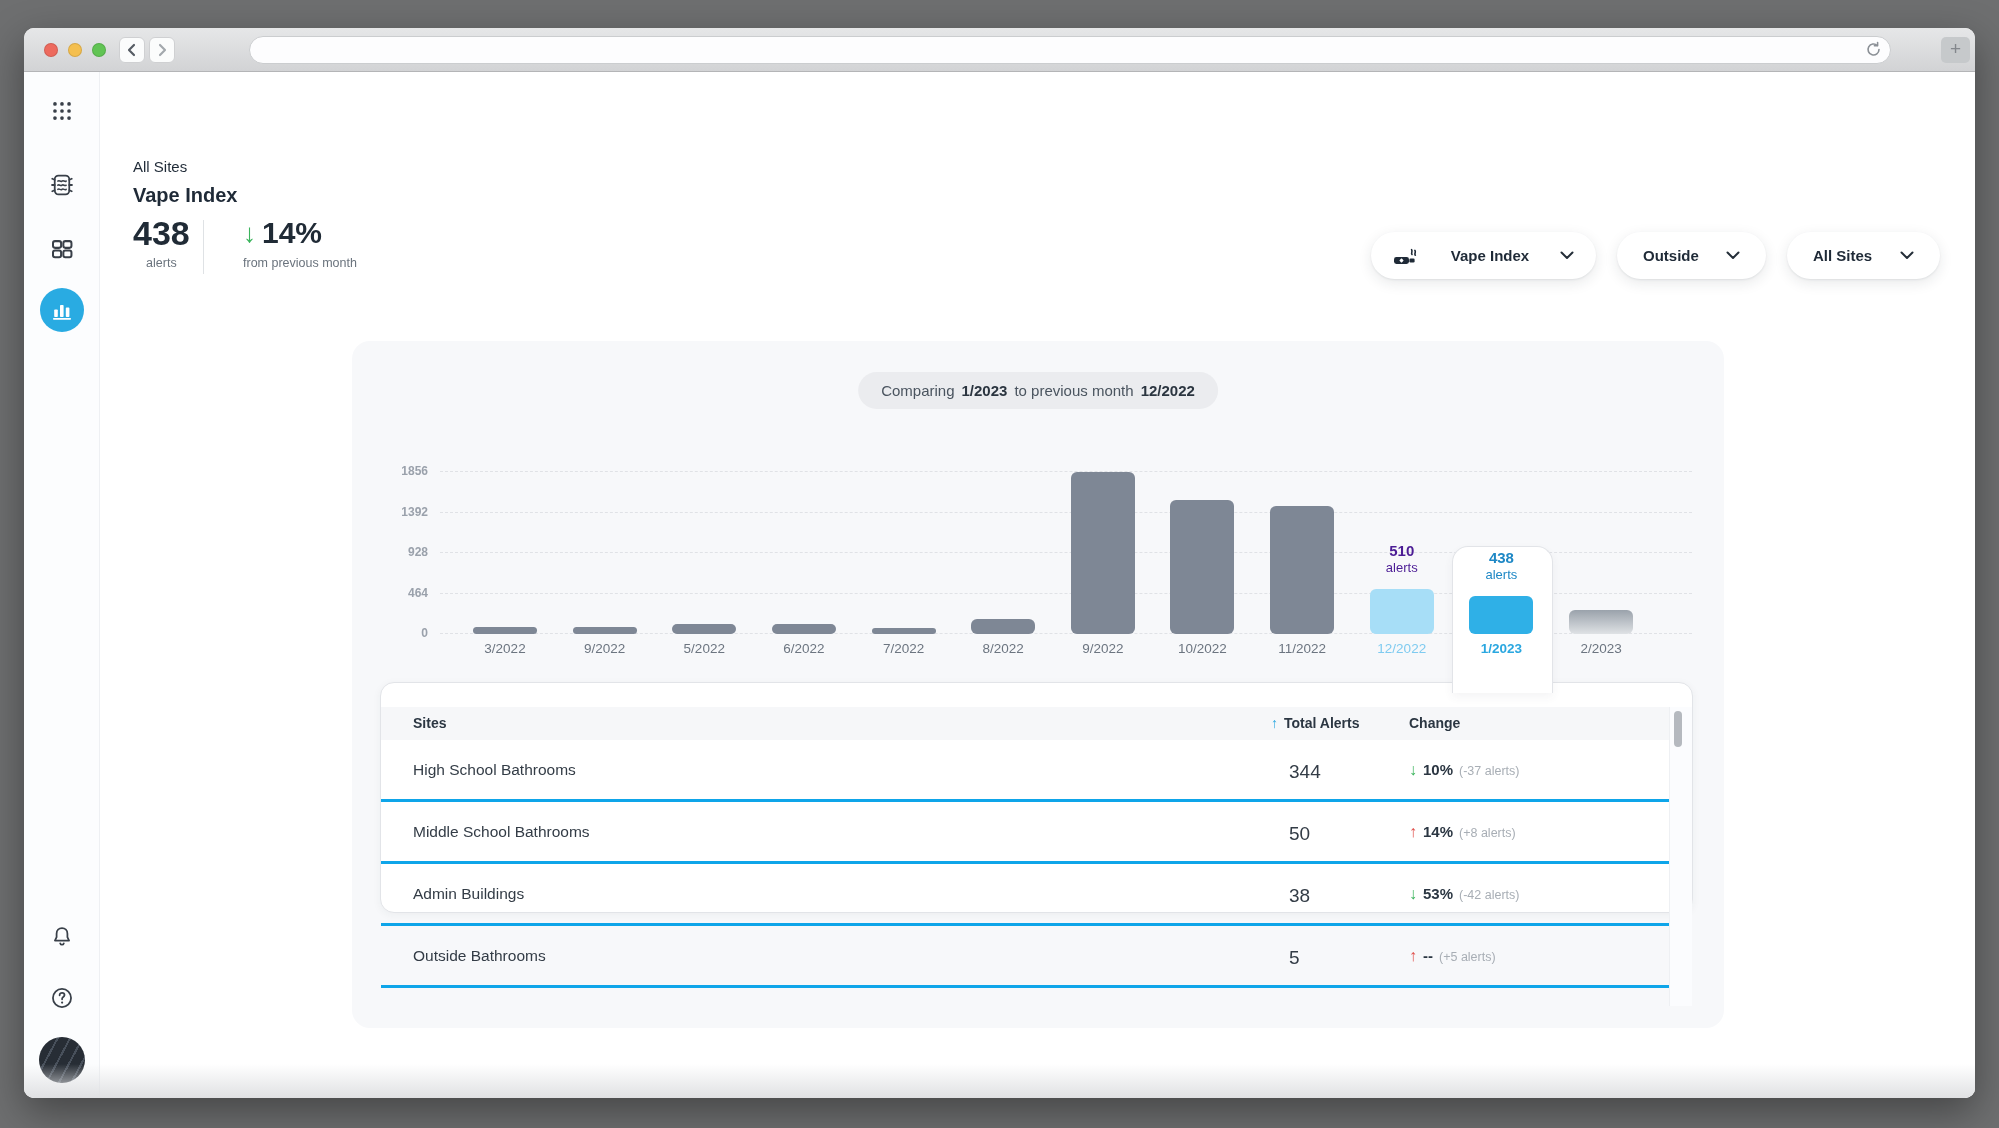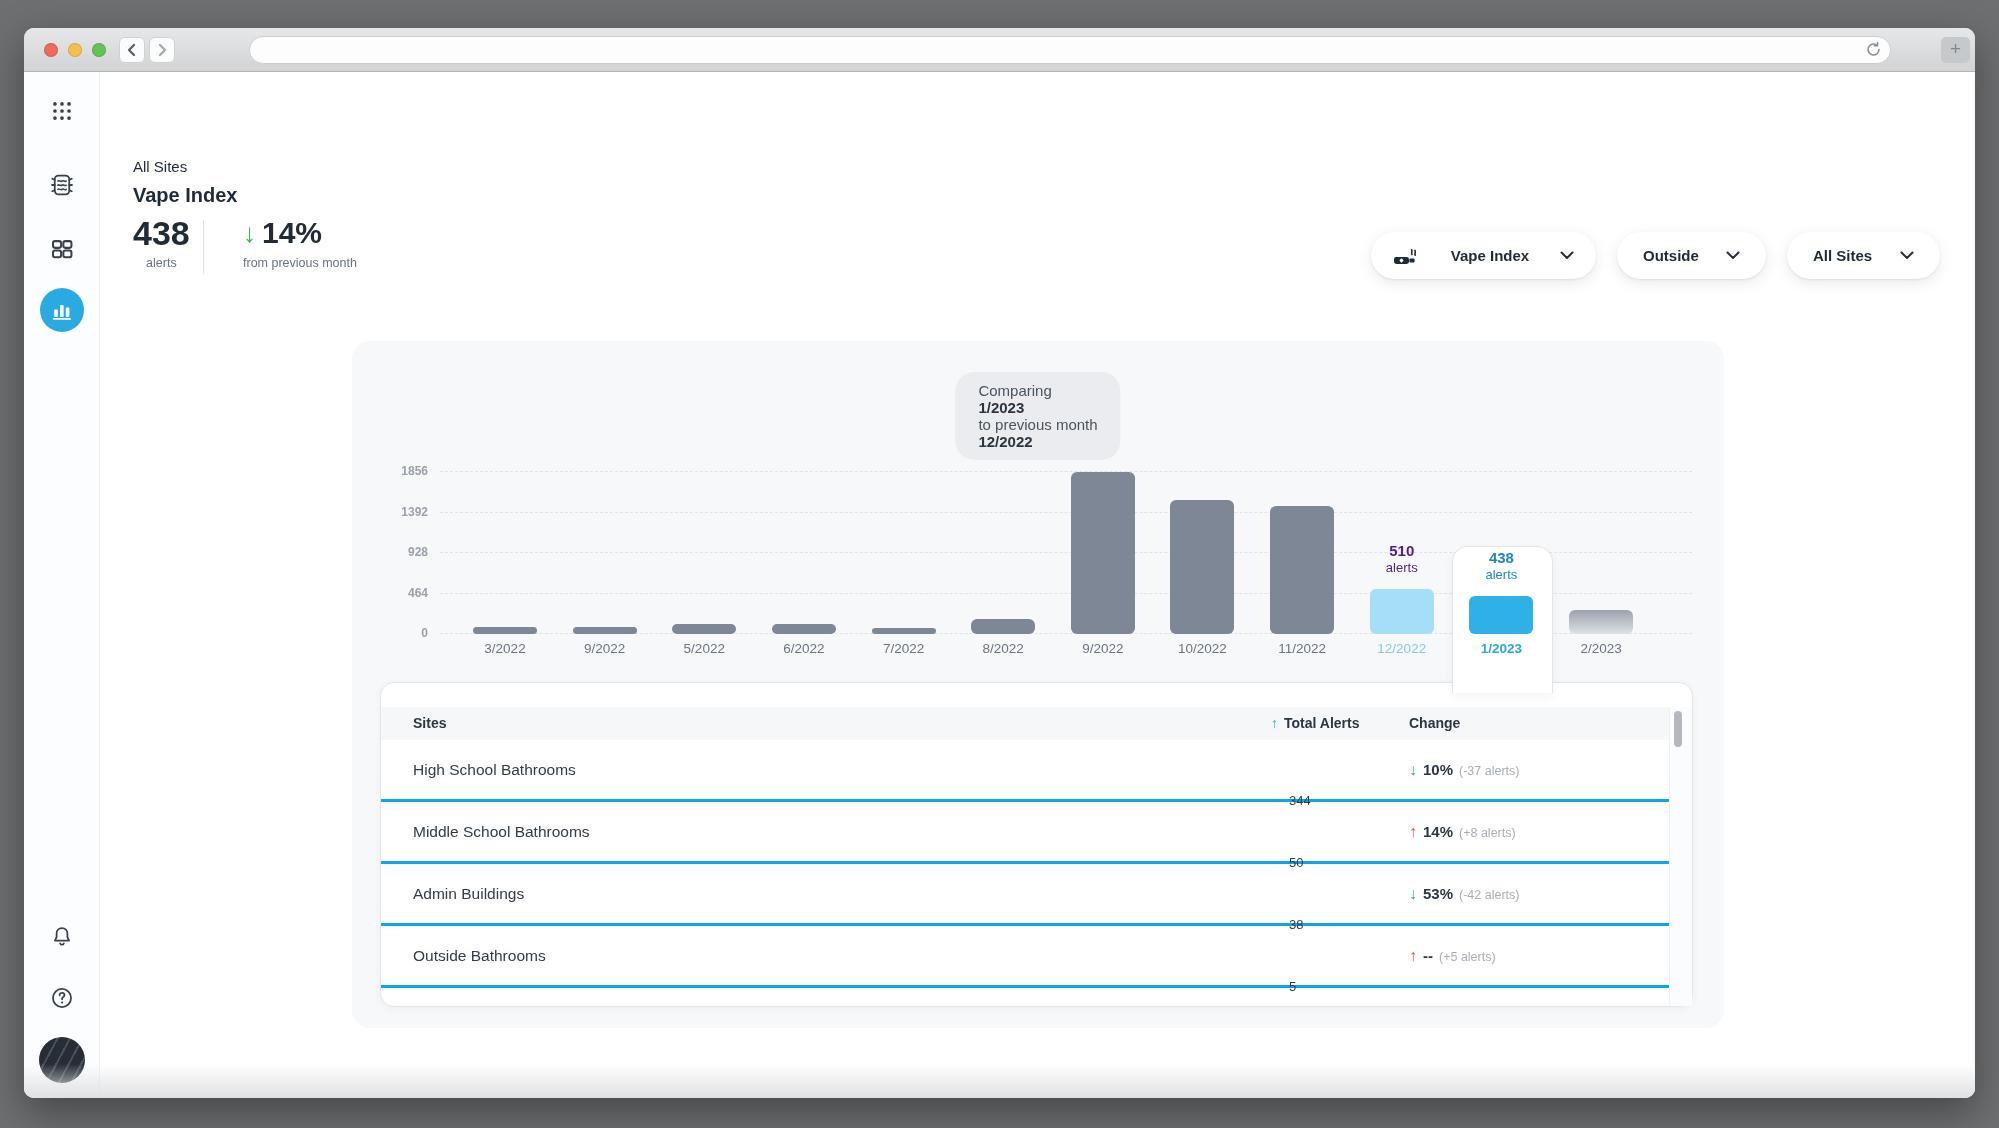--- a/index.html
+++ b/index.html
@@ -83,21 +83,21 @@
   .pill-metric{ width:225px; } .pill-period{ width:149px; padding:0 26px;} .pill-sites{ width:153px; padding:0 26px;}
   .pill .lbl{ flex:1; text-align:center; }
   
   .chart-card {
     position:absolute; left:252px; top:269px; width:1372px; height:687px;
     background:#f7f8fa; border-radius:18px;
   }
   .compare-pill {
     position:absolute; left:50%; transform:translateX(-50%); top:31px;
     background:#ebecef; border-radius:19px; padding:10px 23px;
-    font-size:15px; color:#4a545f; display:flex; white-space:nowrap;flex-direction:column;
+    font-size:15px; color:#4a545f; display:flex; gap:7px; white-space:nowrap;
   }
   .compare-pill b{ color:#2b3540; font-weight:700; }
   .plot { position:absolute; left:88px; top:0; width:1252px; height:293px; }
   .gridline { position:absolute; left:0; right:0; height:0; border-top:1px dashed #e0e2e6; z-index:0; }
   .ytick { position:absolute; left:-58px; width:46px; text-align:right; font-size:12px; color:#9aa1ab; z-index:0;font-weight:bold; }
   .bar { position:absolute; bottom:0; width:64px; border-radius:6px; background:#7e8795; z-index:4; }
   .bar-previous { background:#a7def7; }
   .bar-current { background:#2fb0e7; }
   .bar-future { background:linear-gradient(#9aa2ab,#dfe2e5); }
   .xlabel { position:absolute; top:300px; width:90px; text-align:center; font-size:13.5px; color:#6c7580; z-index:4; }
@@ -108,32 +108,32 @@
   .annot .u { font-size:13px; }
   .annot-previous { color:#4c1d95; }
   .annot-current { color:#1d87c5; }
   .month-tab {
     position:absolute; left:1100px; top:205px; width:101px; height:147px; z-index:3;
     background:#fff; border:1px solid #e2e4e8; border-bottom:none;
     border-radius:16px 16px 0 0; box-shadow:0 4px 10px rgba(60,70,80,.06);
   }
   
   .table-card {
-    position:absolute; left:28px; top:341px; width:1313px; height:325px; z-index:2;
+    position:absolute; left:28px; top:341px; width:1313px; height:231px; z-index:2;
     background:#fff; border:1px solid #e2e4e8; border-radius:14px;
     box-shadow:0 2px 8px rgba(40,50,60,.05);
   }
   .thead { position:absolute; left:0; top:24px; width:1288px; height:33px; background:#f6f7f9; }
   .th { position:absolute; top:8px; font-size:14px; font-weight:700; color:#2b3642; }
   .th-sites{ left:32px; } .th-total{ left:890px; display:flex; gap:6px; } .th-change{ left:1028px; }
   .sort-arrow { color:#2aa7e0; font-weight:700; }
   .tbody { position:absolute; left:0; top:57px; width:1288px; }
   .trow { position:relative; height:62px; border-bottom:3px solid #0ea5e9; }
   .cell-site { position:absolute; left:32px; top:21px; font-size:15.5px; color:#333c46; }
-  .cell-total { position:absolute; left:908px; top:21px; font-size:13px; color:#333c46;margin-top:32px; }
+  .cell-total { position:absolute; left:908px; top:21px; font-size:19px; color:#333c46; }
   .cell-change { position:absolute; left:1028px; top:21px; display:flex; align-items:baseline; gap:6px; }
   .chg-arrow { font-size:16px; font-weight:700; }
   .chg-arrow.down{ color:#3bb45c; } .chg-arrow.up{ color:#e0524d; }
   .chg-pct { font-size:15px; font-weight:600; color:#2b3642; }
   .chg-delta { font-size:12.5px; color:#a8aeb5; }
   .vscroll { position:absolute; left:1288px; top:24px; width:23px; height:299px; background:#fbfcfe; border-left:1px solid #eef0f3; }
   .vthumb { position:absolute; left:4px; top:4px; width:8px; height:36px; border-radius:4px; background:#b5b9bf; }
 </style>
 </head>
 <body>

